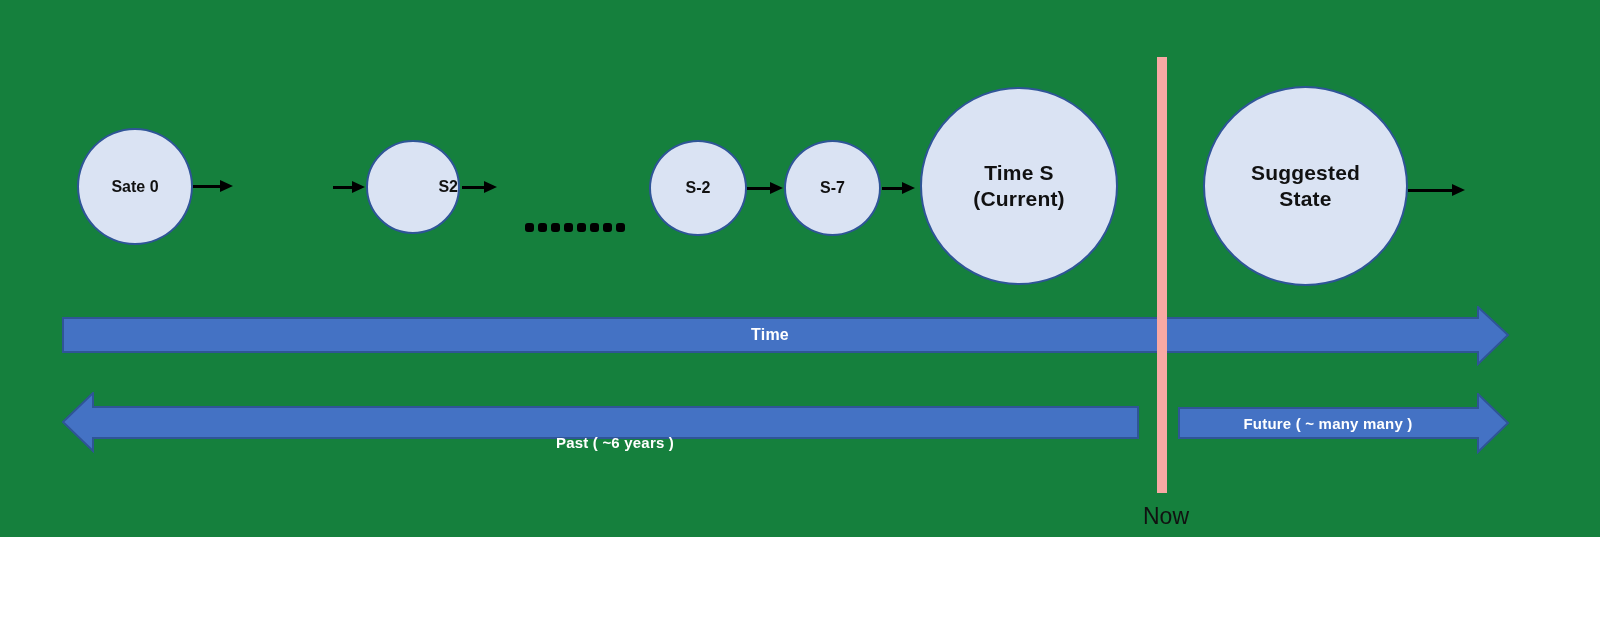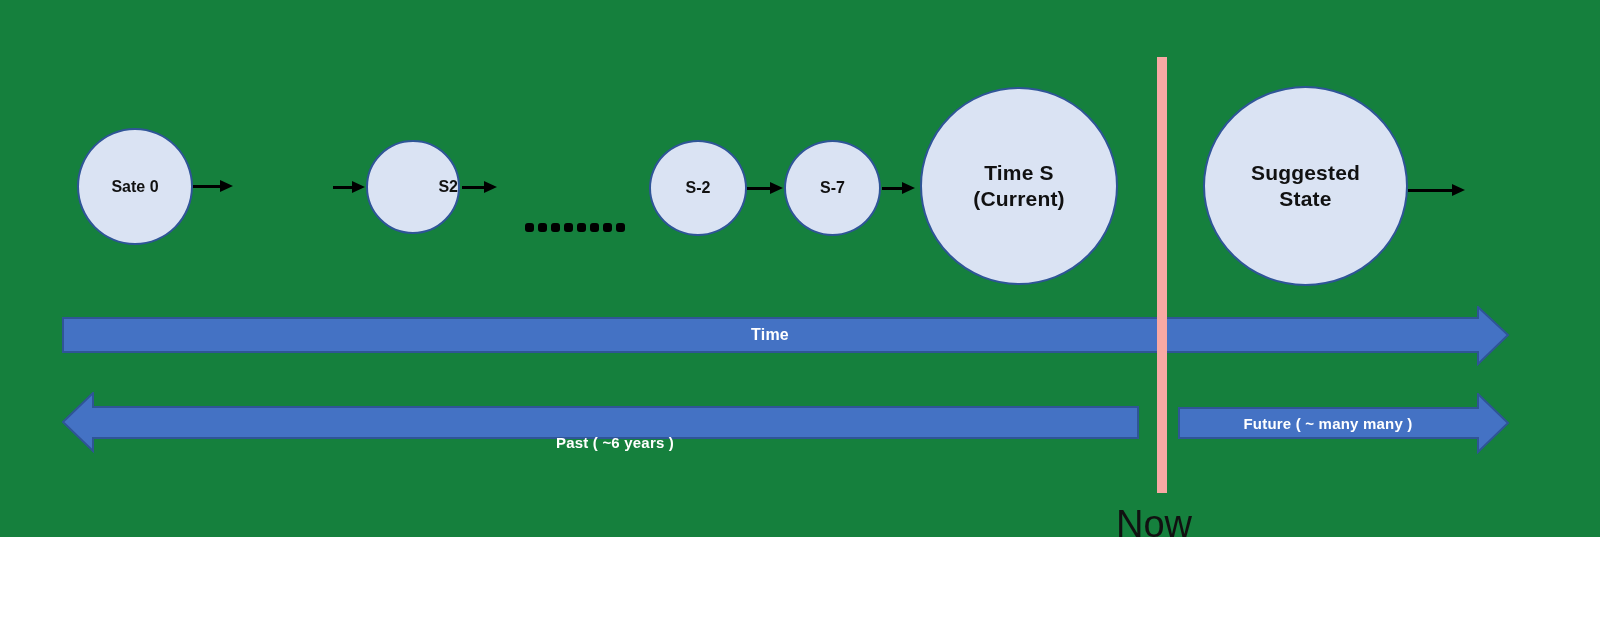--- a/index.html
+++ b/index.html
@@ -70,21 +70,22 @@
     pointer-events:none;
   }
   
   .now-line{
     position:absolute;left:1157px;top:57px;
     width:10px;height:436px;
     background:var(--now-line);
   }
   .now-label{
     position:absolute;left:1116px;top:503px;width:100px;
-    font-size:38px;color:var(--text-dark);
+    text-align:center;
+    font-size:23px;color:var(--text-dark);
     font-weight:400;
   }
 </style>
 </head>
 <body>
 
 <div class="canvas">
 
   <div class="state-circle small" style="left:77px;top:128px;width:116px;height:117px;">
     <span>Sate 0</span>

